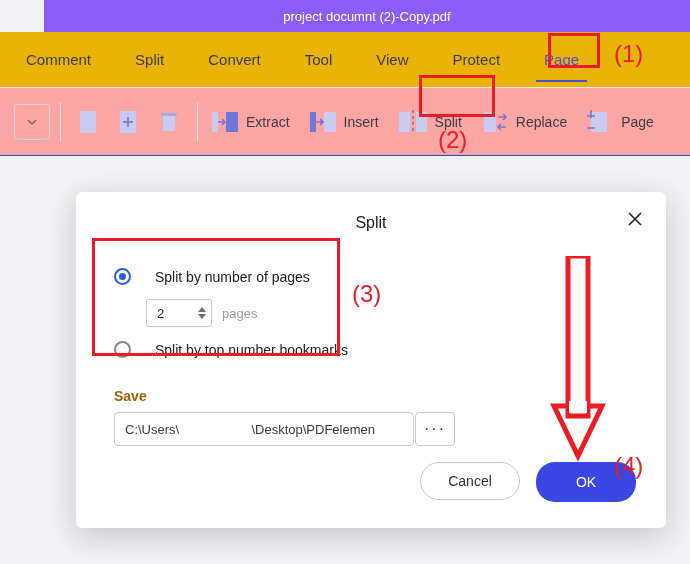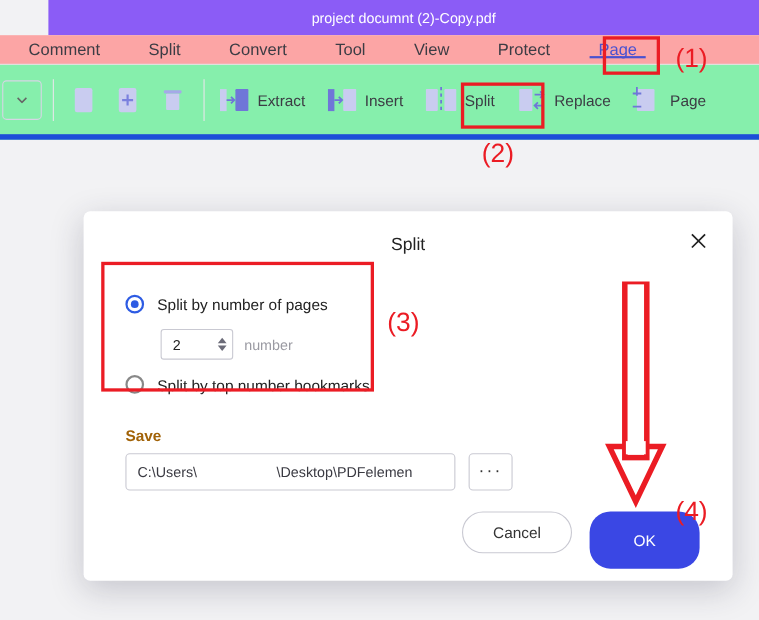--- a/index.html
+++ b/index.html
@@ -11,22 +11,22 @@
       color: #fff;
       display: flex;
       align-items: center;
       justify-content: center;
       font-size: 13px;
       font-weight: 400;
       margin-left: 44px;
     }
 
     .menubar {
-      height: 27px;
-      background: #fca5a5;
+      height: 56px;
+      background: #eab308;
       display: flex;
       align-items: center;
       padding: 0 4px;
       gap: 0;
       border-bottom: 1px solid #e6e6ea;
     }
     .menu-item {
       padding: 0 22px;
       height: 100%;
       display: flex;
@@ -42,26 +42,26 @@
       position: absolute;
       bottom: 5px;
       left: 14px;
       right: 14px;
       height: 2px;
       background: #4a52d0;
     }
 
     .toolbar {
       height: 68px;
-      background: #86efac;
-      display: flex;
-      align-items: center;
-      padding: 0 2px;
+      background: #fca5a5;
+      display: flex;
+      align-items: center;
+      padding: 0 14px;
       gap: 4px;
-      border-bottom: 5px solid #1d4ed8;
+      border-bottom: 1px solid #1d4ed8;
     }
     .tb-icon {
       display: inline-flex;
       align-items: center;
       justify-content: center;
     }
     .tb-dropdown {
       width: 36px; height: 36px;
       border: 1px solid #d5d6e4;
       border-radius: 4px;
@@ -106,21 +106,21 @@
     }
     .dialog-close {
       position: absolute;
       right: 20px; top: 18px;
       width: 22px; height: 22px;
       cursor: pointer;
       display: flex; align-items: center; justify-content: center;
       color: #333;
     }
     .opt-wrap { margin-top: 30px; padding: 6px 8px 10px 8px; }
-    .opt-row { display: flex; align-items: center; gap: 12px; font-size: 14px; color: #222; margin-bottom: 14px; cursor: pointer; }
+    .opt-row { display: flex; align-items: center; gap: 24px; font-size: 14px; color: #222; margin-bottom: 14px; cursor: pointer; }
     .opt-sub { display: flex; align-items: center; gap: 10px; margin: 2px 0 14px 32px; }
     .num-input {
       width: 66px; height: 28px;
       border: 1px solid #c9c9d2;
       border-radius: 3px;
       position: relative;
       display: flex; align-items: center;
       padding-left: 10px;
       font-size: 13px;
       color: #222;
@@ -136,21 +136,21 @@
     .pages-label { font-size: 13px; color: #9a9aa2; }
 
     .radio-outer {
       width: 17px; height: 17px; border-radius: 50%;
       border: 2px solid #888; display: inline-flex; align-items: center; justify-content: center;
     }
     .radio-outer.checked { border-color: #2d5be3; }
     .radio-inner { width: 7px; height: 7px; border-radius: 50%; background: #2d5be3; }
 
     .save-label { font-size: 14px; font-weight: 600; color: #a16207; margin: 6px 0 8px 8px; }
-    .save-row { display: flex; gap: 12px; padding: 0 8px; }
+    .save-row { display: flex; gap: 1px; padding: 0 8px; }
     .path-input {
       flex: 0 0 300px; height: 34px;
       border: 1px solid #c9c9d2;
       border-radius: 4px;
       padding: 0 10px;
       font-size: 13px;
       color: #3a3a42;
       display: flex; align-items: center;
       white-space: pre;
       overflow: hidden;
@@ -161,33 +161,33 @@
       border: 1px solid #c9c9d2;
       border-radius: 4px;
       display: flex; align-items: center; justify-content: center;
       font-size: 16px; letter-spacing: 2px; color: #333;
       cursor: pointer;
       background: #fff;
     }
 
     .dlg-actions {
       position: absolute;
-      right: 30px; bottom: 11px;
+      right: 30px; bottom: 26px;
       display: flex; gap: 16px;
     }
     .btn-secondary {
       width: 100px; height: 38px;
       border: 1px solid #c9c9d2;
       border-radius: 19px;
       background: #fff;
       display: flex; align-items: center; justify-content: center;
       font-size: 14px; color: #333; cursor: pointer;
     }
     .btn-primary {
-      width: 100px; height: 52px;
+      width: 100px; height: 40px;
       border-radius: 19px;
       background: #3a47e4;
       display: flex; align-items: center; justify-content: center;
       font-size: 14px; color: #fff; cursor: pointer;
     }
 
     .hl { position: absolute; border: 3px solid #eb1c24; pointer-events: none; }
     .ann-num { position: absolute; color: #eb1c24; font-size: 24px; font-weight: 400; pointer-events: none; }
     .arrow { position: absolute; pointer-events: none; }
   </style>
@@ -328,21 +328,21 @@
       <span>Split by number of pages</span>
     </div>
     <div class="opt-sub">
       <div class="num-input">
         <span>2</span>
         <div class="num-spinners">
           <div class="spin-up"></div>
           <div class="spin-down"></div>
         </div>
       </div>
-      <span class="pages-label">number</span>
+      <span class="pages-label">pages</span>
     </div>
     <div class="opt-row">
       <span class="radio-outer"></span>
       <span>Split by top number bookmarks</span>
     </div>
   </div>
 
   <div class="save-label">Save</div>
   <div class="save-row">
     <div class="path-input">

